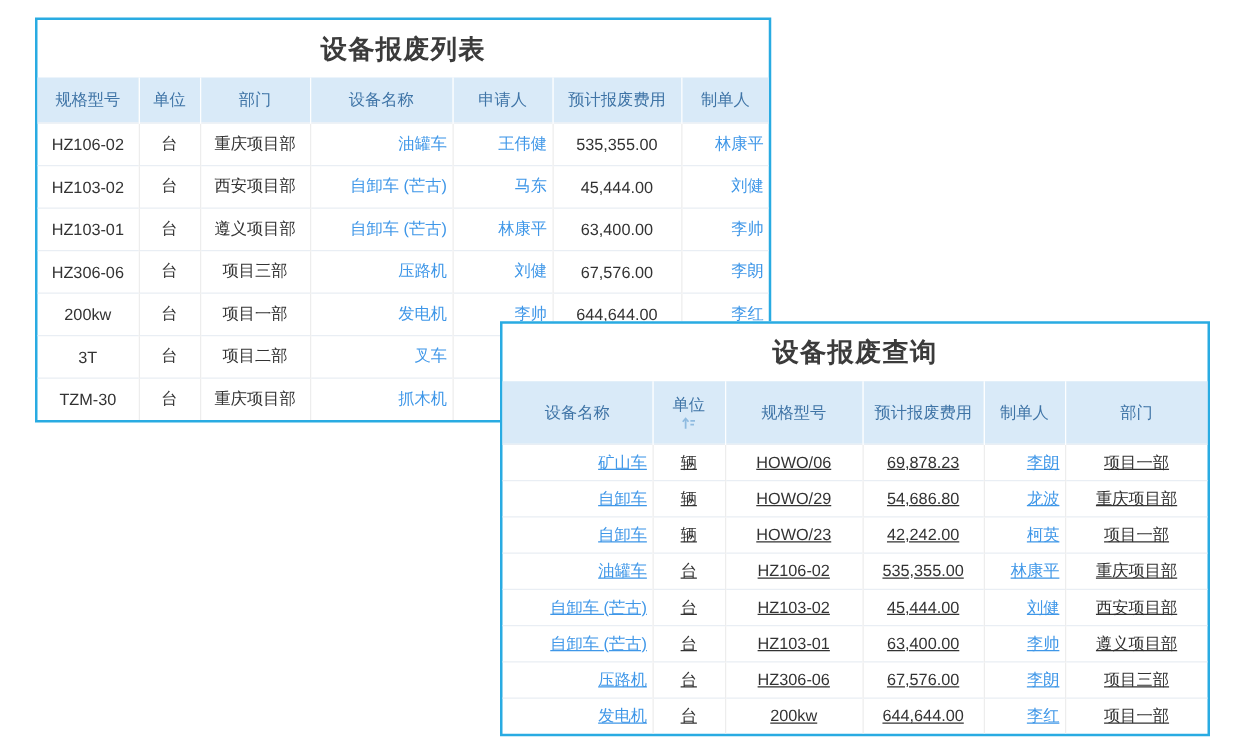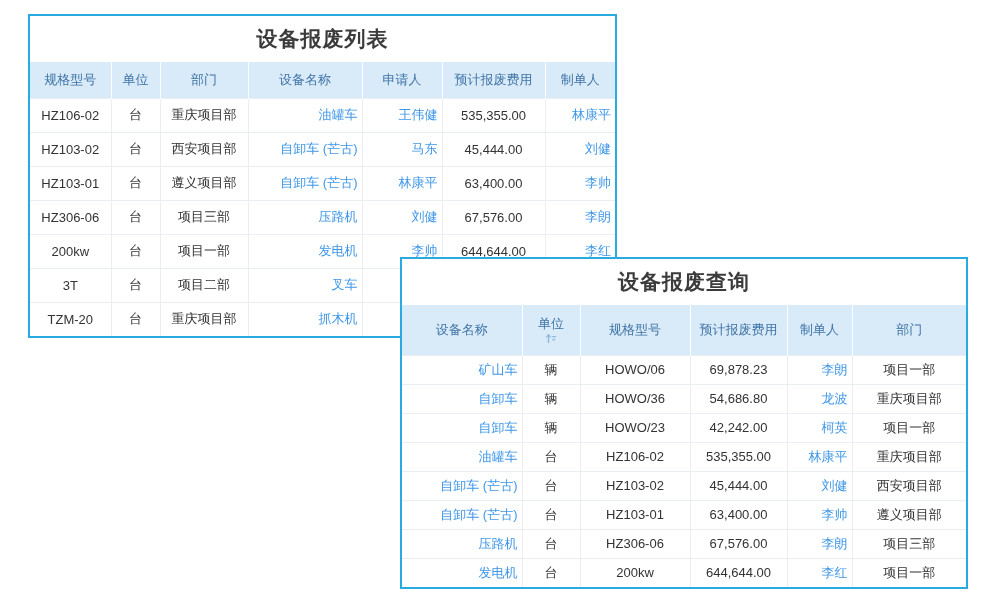--- a/index.html
+++ b/index.html
@@ -41,21 +41,21 @@
     border-right:1px solid #EDEDED;
     border-top:1px solid #E9EEF4;
     padding:0 4px;box-sizing:border-box;
     overflow:hidden;white-space:nowrap;
   }
   td:last-child{border-right:none;}
   td.blue{color:var(--link);text-align:right;}
   #win1 th{height:36px;}
   #win1 td{height:34px;}
   #win2 th{height:50px;line-height:1.35;white-space:normal;}
-  #win2 td{height:29px;}
+  #win2 td{height:29px;text-decoration:underline;}
   .sort-icon{display:block;margin:0 auto;width:12px;height:11px;line-height:0;}
 </style>
 </head>
 <body>
 
 <div id="win1" class="window" style="left:28px;top:14px;width:589px;">
   <div class="win-title">设备报废列表</div>
   <table>
       <colgroup>
         <col style="width: 81px;">
@@ -126,21 +126,21 @@
         <tr>
           <td>3T</td>
           <td>台</td>
           <td>项目二部</td>
           <td class="blue">叉车</td>
           <td class="blue">李　</td>
           <td></td>
           <td class="blue"></td>
         </tr>
         <tr>
-          <td>TZM-20</td>
+          <td>TZM-30</td>
           <td>台</td>
           <td>重庆项目部</td>
           <td class="blue">抓木机</td>
           <td class="blue">李　</td>
           <td></td>
           <td class="blue"></td>
         </tr>
       </tbody>
     </table>
 </div>
@@ -178,21 +178,21 @@
           <td class="blue">矿山车</td>
           <td>辆</td>
           <td>HOWO/06</td>
           <td>69,878.23</td>
           <td class="blue">李朗</td>
           <td>项目一部</td>
         </tr>
         <tr>
           <td class="blue">自卸车</td>
           <td>辆</td>
-          <td>HOWO/36</td>
+          <td>HOWO/29</td>
           <td>54,686.80</td>
           <td class="blue">龙波</td>
           <td>重庆项目部</td>
         </tr>
         <tr>
           <td class="blue">自卸车</td>
           <td>辆</td>
           <td>HOWO/23</td>
           <td>42,242.00</td>
           <td class="blue">柯英</td>

